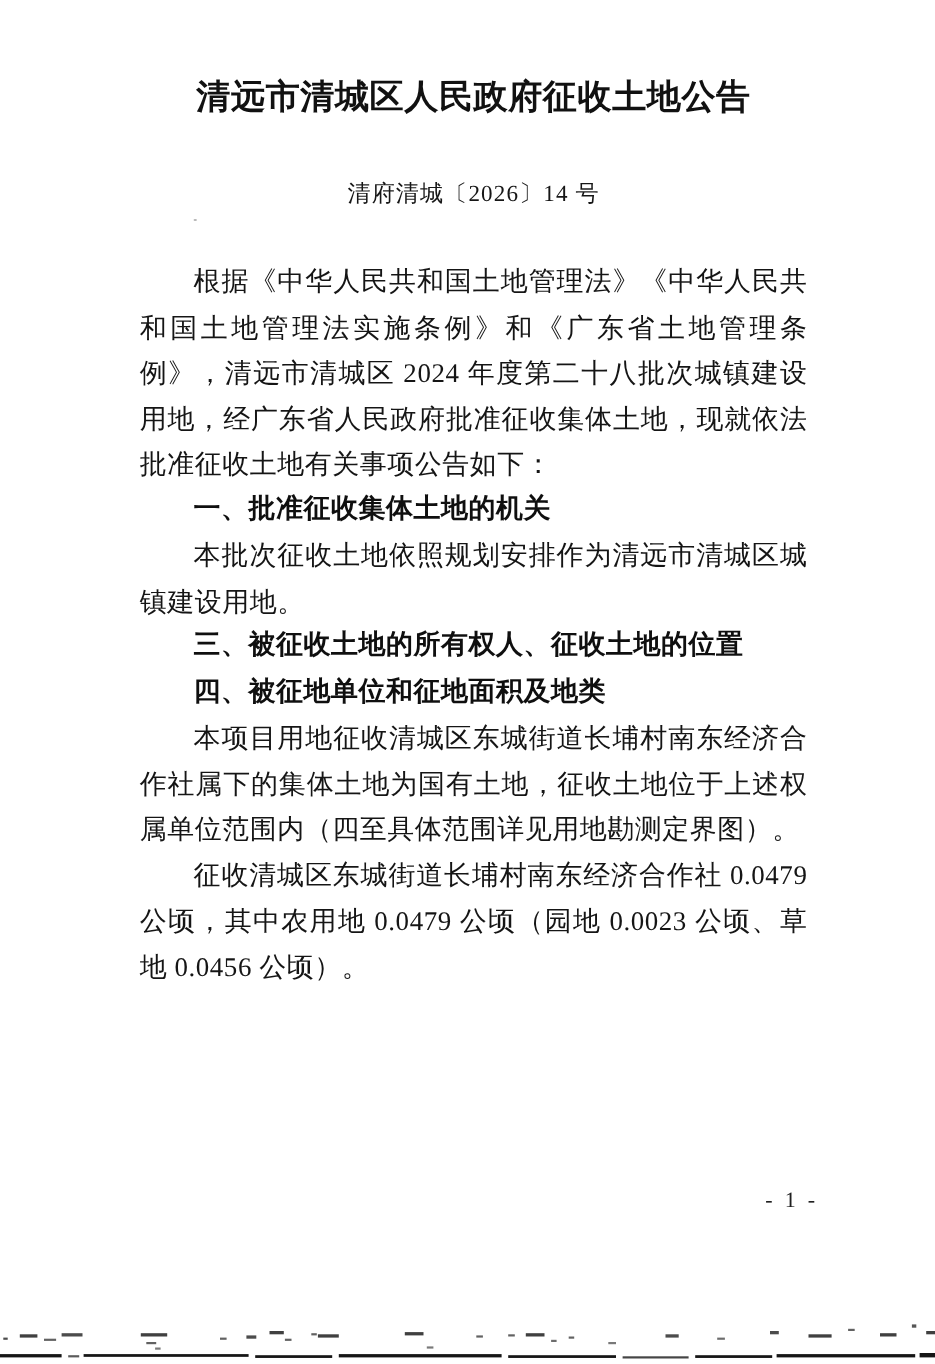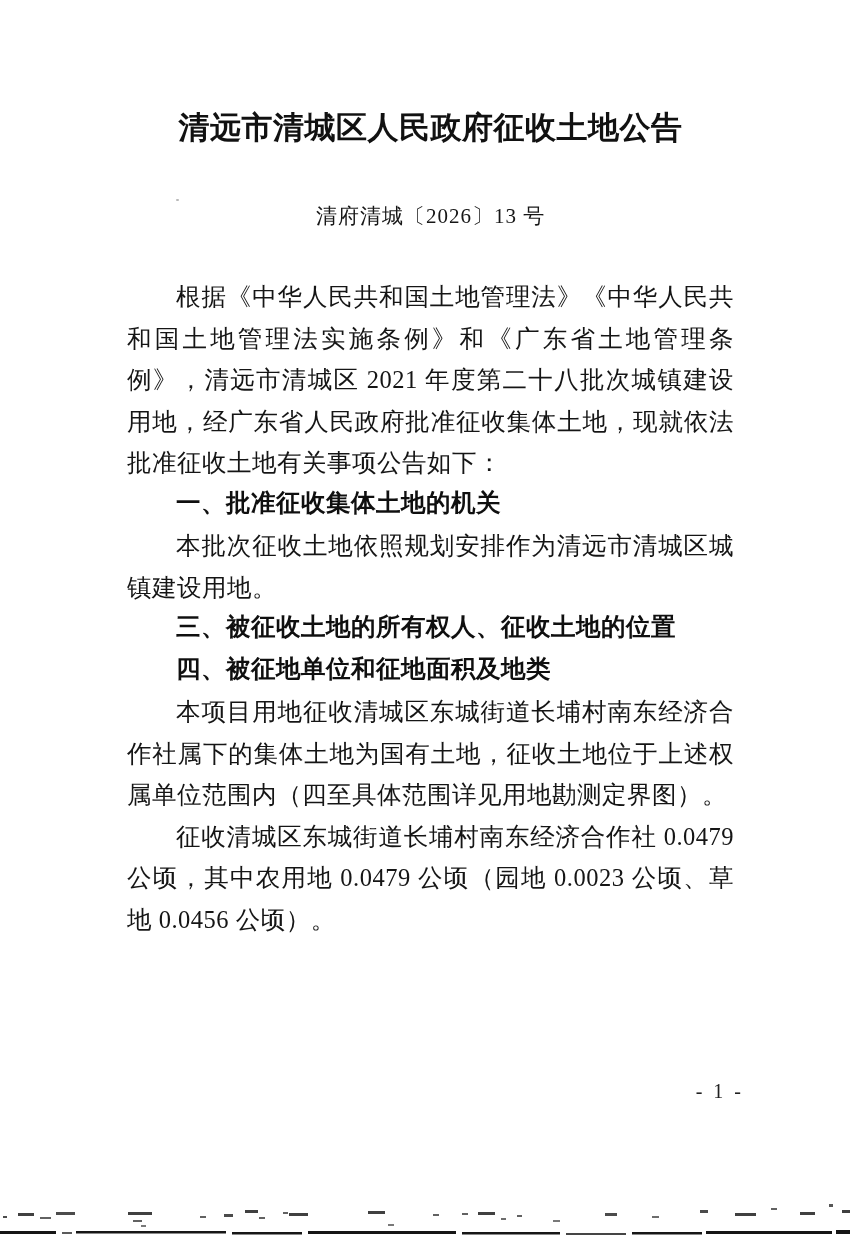--- a/index.html
+++ b/index.html
@@ -14,21 +14,21 @@
     background: #ffffff;
     color: #1b1b1b;
     overflow: hidden;
     font-family: "Liberation Serif", "DejaVu Serif", serif;
   }
   .content {
     padding: 0 116px 0 127px;
   }
   .doc-title {
     margin: 0;
-    padding-top: 108px;
+    padding-top: 68px;
     text-align: center;
     font-size: 31px;
     font-weight: 700;
     letter-spacing: 0.5px;
     line-height: 1.3;
     color: #111111;
   }
   .doc-number {
     margin-top: 54px;
     text-align: center;
@@ -82,24 +82,24 @@
 </style>
 </head>
 <body>
 
 <div class="page">
 
   <div class="content">
 
     <h1 class="doc-title">清远市清城区人民政府征收土地公告</h1>
 
-    <div class="doc-number">清府清城〔2026〕13 号</div>
+    <div class="doc-number">清府清城〔2026〕14 号</div>
 
     <div class="doc-body">
-      <p class="para body">根据《中华人民共和国土地管理法》《中华人民共和国土地管理法实施条例》和《广东省土地管理条例》，清远市清城区 2021 年度第二十八批次城镇建设用地，经广东省人民政府批准征收集体土地，现就依法批准征收土地有关事项公告如下：</p>
+      <p class="para body">根据《中华人民共和国土地管理法》《中华人民共和国土地管理法实施条例》和《广东省土地管理条例》，清远市清城区 2024 年度第二十八批次城镇建设用地，经广东省人民政府批准征收集体土地，现就依法批准征收土地有关事项公告如下：</p>
       <p class="para heading">一、批准征收集体土地的机关</p>
       <p class="para body">本批次征收土地依照规划安排作为清远市清城区城镇建设用地。</p>
       <p class="para heading">三、被征收土地的所有权人、征收土地的位置</p>
       <p class="para heading">四、被征地单位和征地面积及地类</p>
       <p class="para body">本项目用地征收清城区东城街道长埔村南东经济合作社属下的集体土地为国有土地，征收土地位于上述权属单位范围内（四至具体范围详见用地勘测定界图）。</p>
       <p class="para body">征收清城区东城街道长埔村南东经济合作社 0.0479 公顷，其中农用地 0.0479 公顷（园地 0.0023 公顷、草地 0.0456 公顷）。</p>
     </div>
 
   </div>
 

